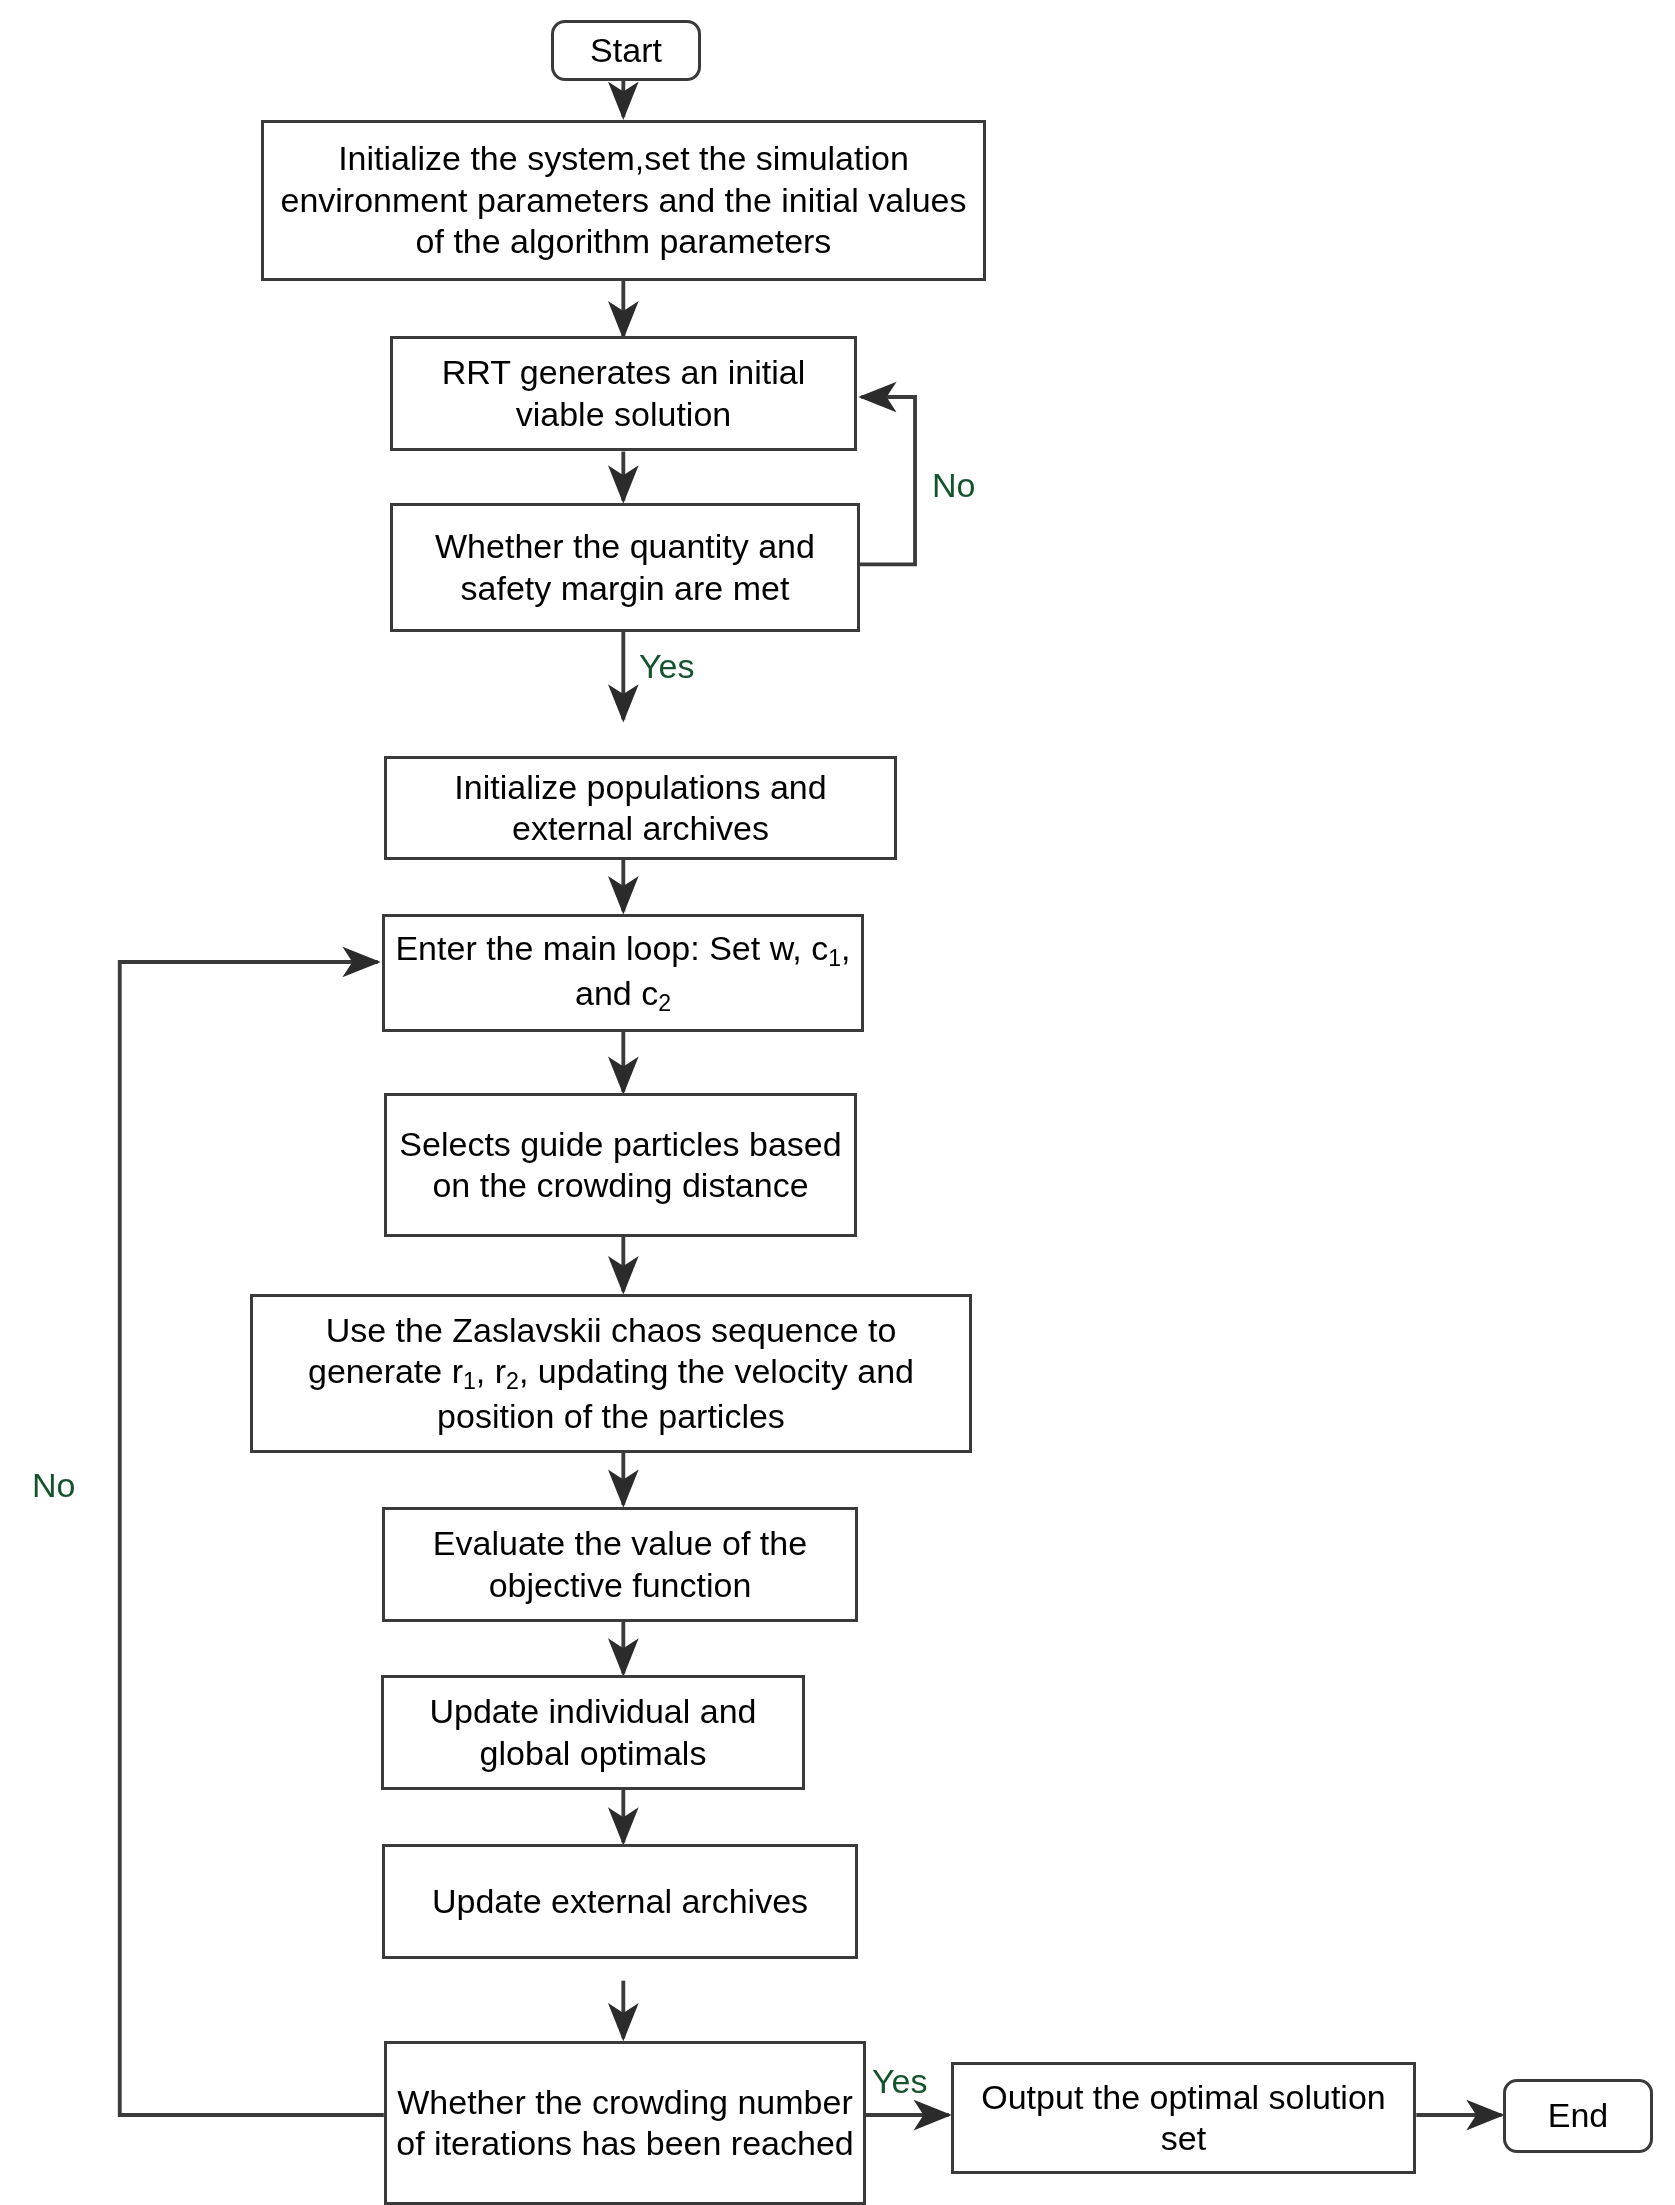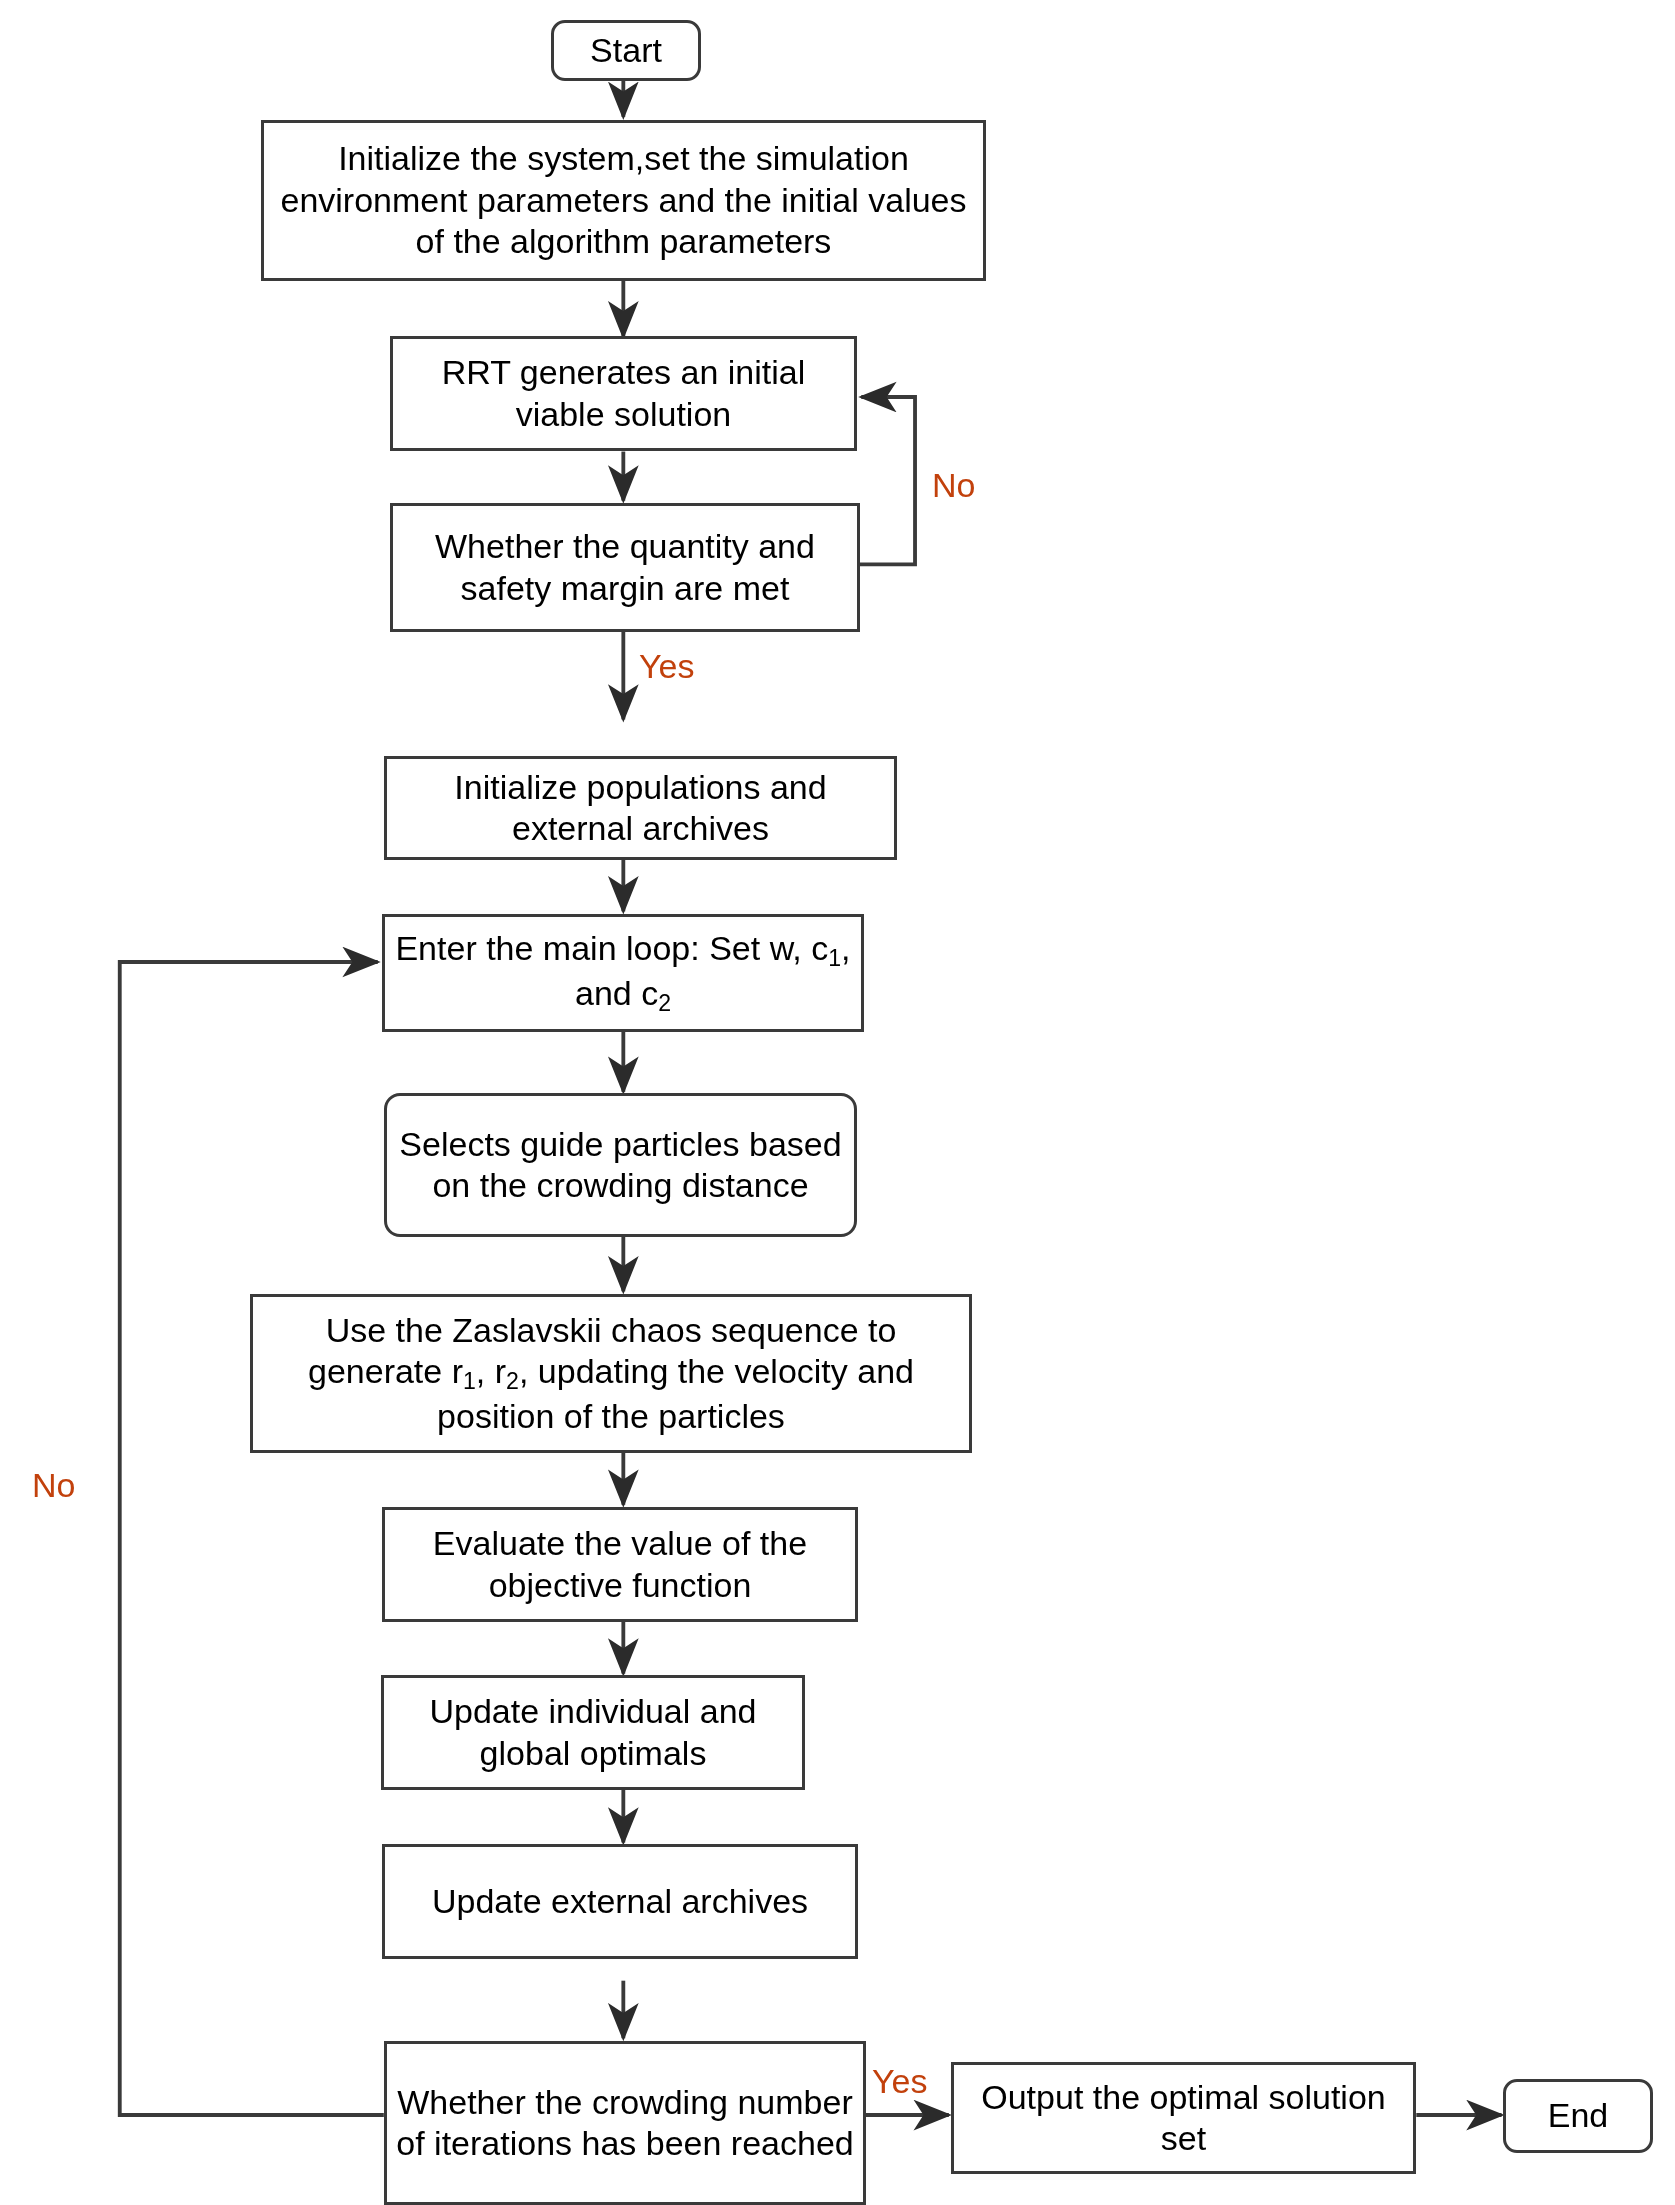--- a/index.html
+++ b/index.html
@@ -44,21 +44,21 @@
     display: block;
     width: 100%;
     white-space: pre-line;
   }
   .node-text sub {
     font-size: 0.68em;
     vertical-align: -0.28em;
   }
   .edge-label {
     position: absolute;
-    color: #c2410c;
+    color: #14532d;
     font-size: 34px;
     line-height: 1;
     white-space: nowrap;
   }
 </style>
 </head>
 <body>
 
 <div id="chart-root">
 
@@ -104,21 +104,21 @@
   </div>
 
   <div class="node-box" style="left:384px; top:756px; width:513px; height:104px;">
     <span class="node-text">Initialize populations and external archives</span>
   </div>
 
   <div class="node-box" style="left:382px; top:914px; width:482px; height:118px;">
     <span class="node-text"><span>Enter the main loop: Set w, c</span><sub>1</sub><span>, and c</span><sub>2</sub></span>
   </div>
 
-  <div class="node-box" style="left:384px; top:1093px; width:473px; height:144px;border-radius:16px;">
+  <div class="node-box" style="left:384px; top:1093px; width:473px; height:144px;">
     <span class="node-text">Selects guide particles based on the crowding distance</span>
   </div>
 
   <div class="node-box" style="left:250px; top:1294px; width:722px; height:159px;">
     <span class="node-text"><span>Use the Zaslavskii chaos sequence to generate r</span><sub>1</sub><span>, r</span><sub>2</sub><span>, updating the velocity and position of the particles</span></span>
   </div>
 
   <div class="node-box" style="left:382px; top:1507px; width:476px; height:115px;">
     <span class="node-text">Evaluate the value of the objective function</span>
   </div>

